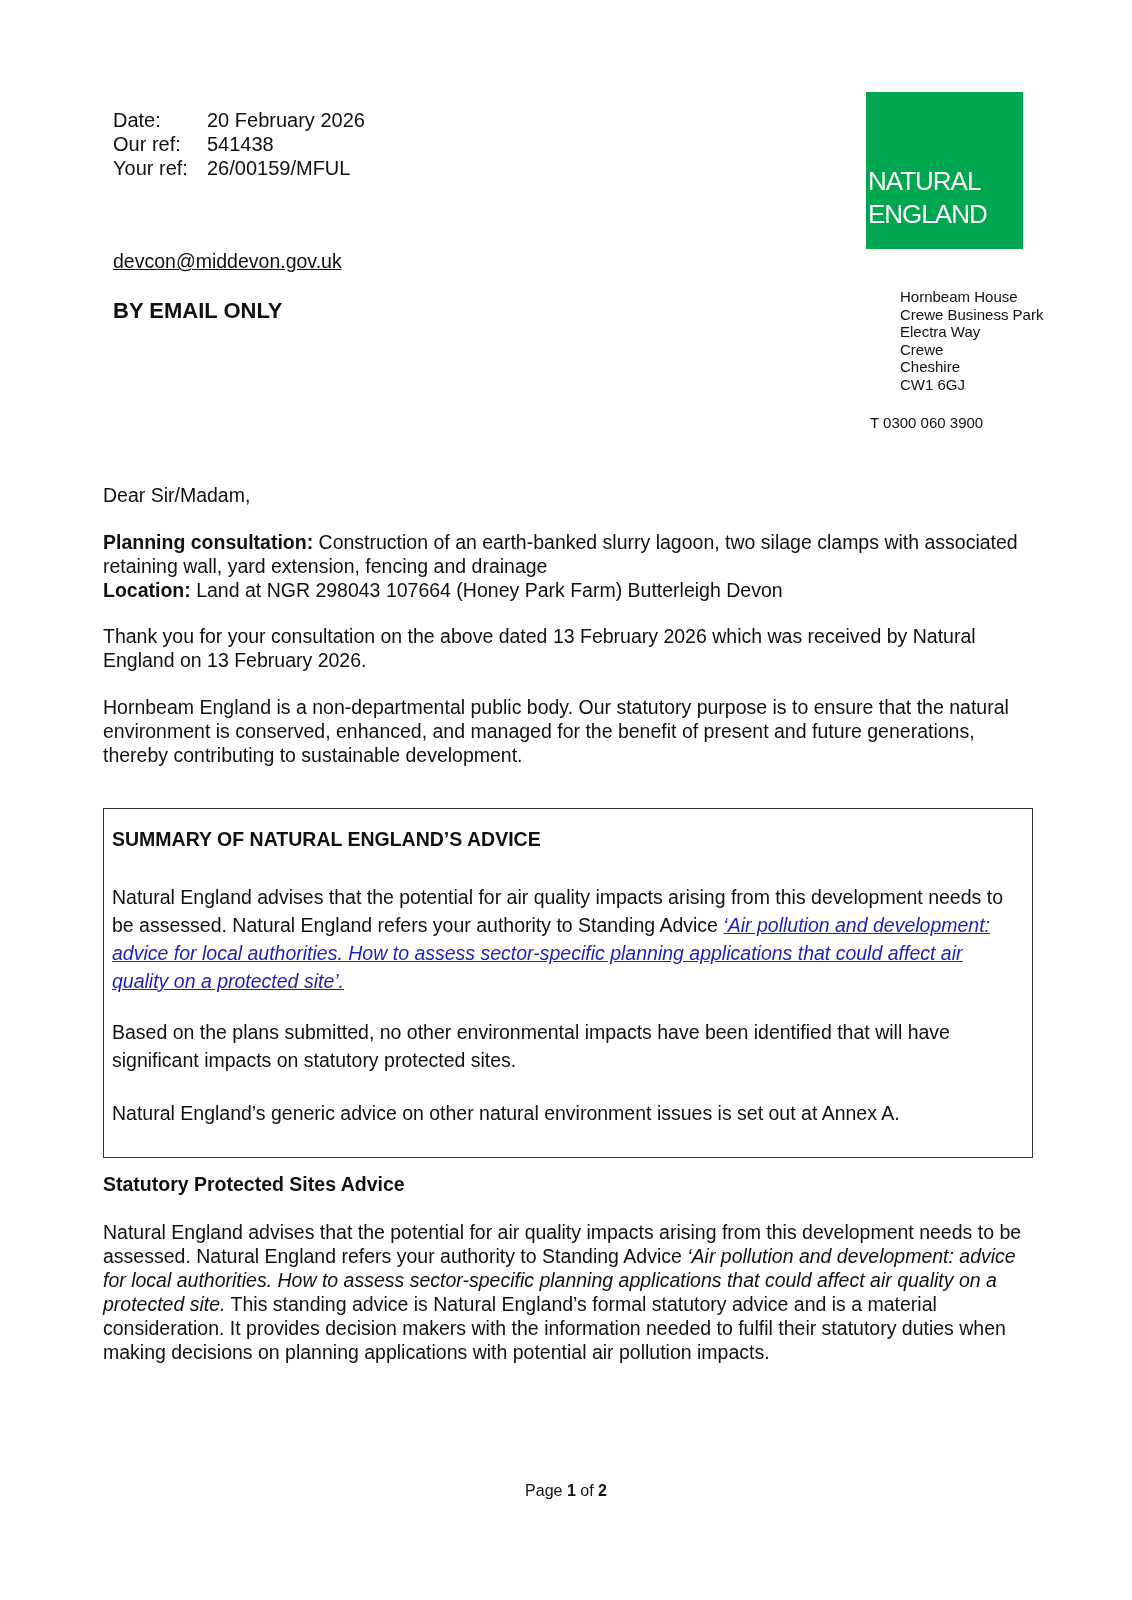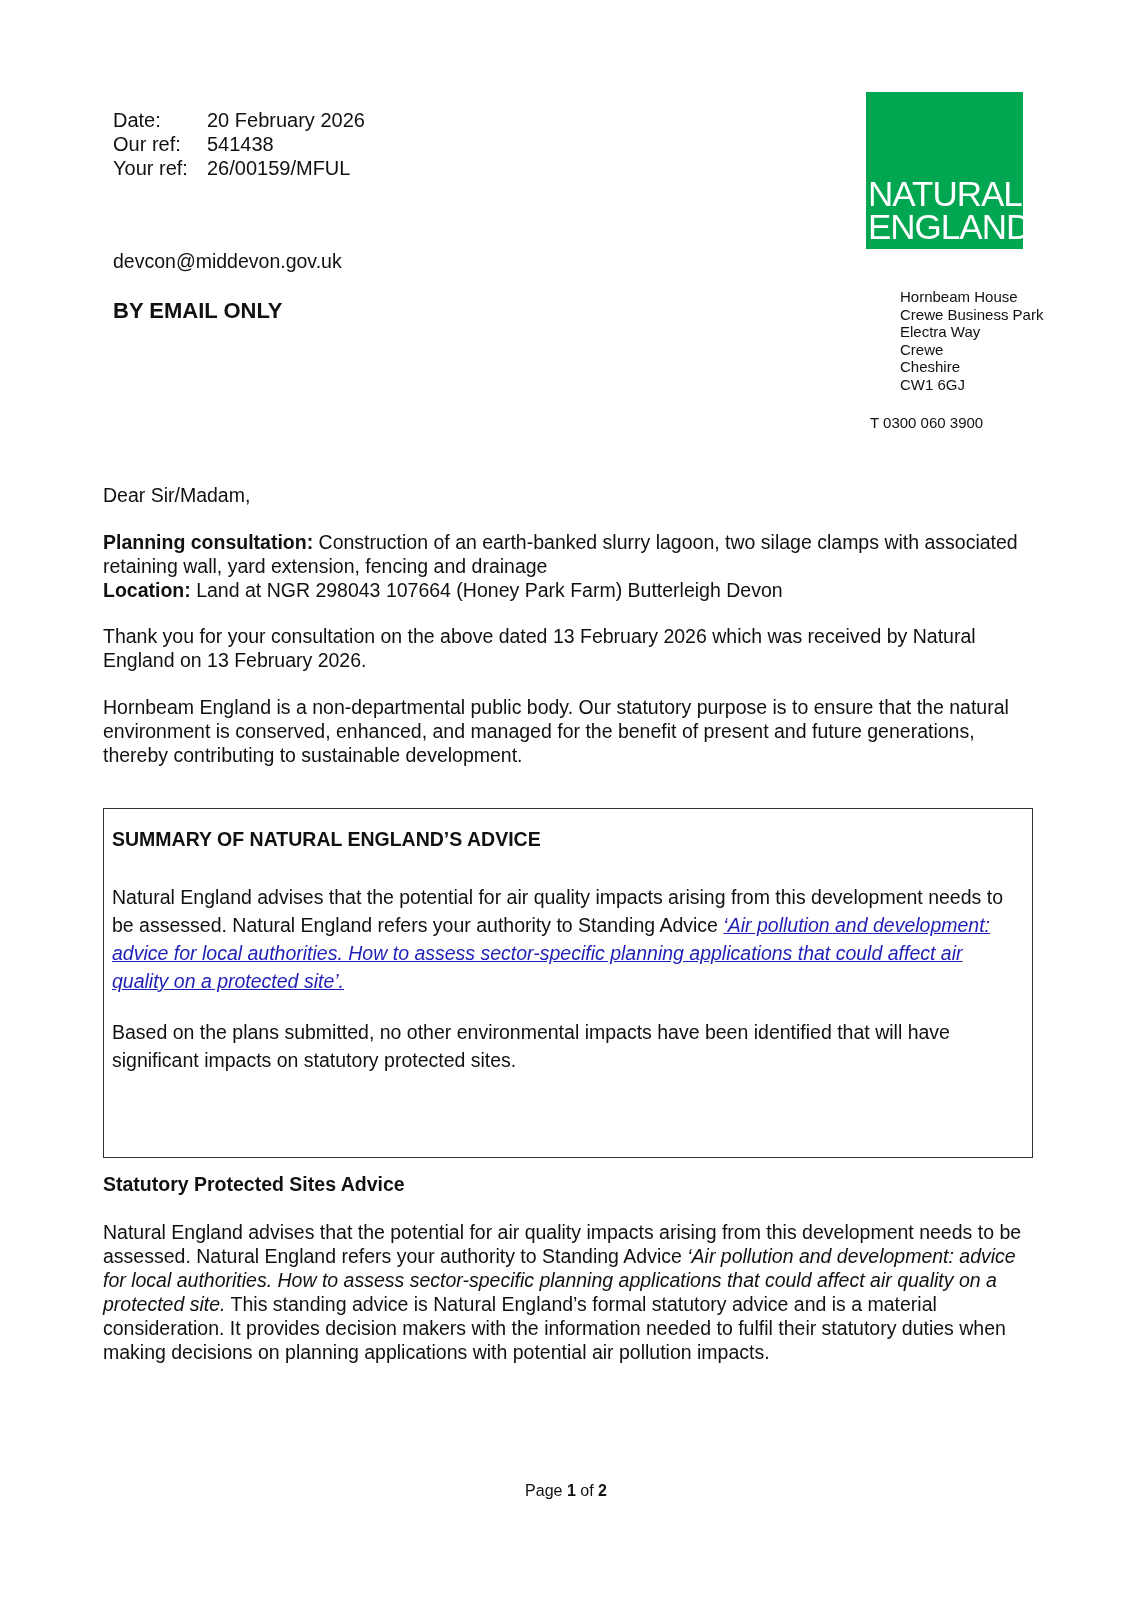--- a/index.html
+++ b/index.html
@@ -2,24 +2,24 @@
 <html><head>
 <meta charset="utf-8">
 <style>
   html,body{margin:0;padding:0;background:#ffffff;}
   body{width:1132px;height:1600px;position:relative;overflow:hidden;
        font-family:"Liberation Sans",sans-serif;color:#111;}
   .abs{position:absolute;}
   .refs{left:113px;top:108px;font-size:20px;line-height:24px;}
   .refs .row{display:flex;}
   .refs .lbl{width:94px;}
-  .email{left:113px;top:250px;font-size:19.5px;color:#111;}
+  .email{left:113px;top:250px;font-size:19.5px;text-decoration:underline;color:#111;}
   .byemail{left:113px;top:298px;font-size:22px;font-weight:bold;}
   .logo{left:866px;top:92px;width:157px;height:157px;background:#00a650;}
-  .logo .txt{position:absolute;left:2px;bottom:6px;color:#fff;font-size:35px;line-height:33px;letter-spacing:-1px;font-weight:normal;}
+  .logo .txt{position:absolute;left:2px;bottom:18px;color:#fff;font-size:26px;line-height:33px;letter-spacing:-1px;font-weight:normal;}
   .addr{left:870px;top:288px;font-size:15px;line-height:17.5px;margin-left:30px;}
   .phone{left:870px;top:414px;font-size:15px;}
   .body{left:103px;width:940px;font-size:19.5px;line-height:24px;}
   .box{left:103px;top:808px;width:930px;height:350px;border:1px solid #333;box-sizing:border-box;}
   .box .inner{position:absolute;left:8px;right:14px;font-size:19.5px;line-height:28px;}
   a.link{color:#1f1fb8;font-style:italic;text-decoration:underline;}
   .footer{left:0;width:1132px;top:1482px;text-align:center;font-size:16px;}
   p{margin:0;}
 </style>
 </head>
@@ -64,18 +64,19 @@
 
 <p class="abs body" style="top:530px"><b>Planning consultation:</b><span> Construction of an earth-banked slurry lagoon, two silage clamps with associated retaining wall, yard extension, fencing and drainage</span><br><b>Location:</b><span> Land at NGR 298043 107664 (Honey Park Farm) Butterleigh Devon</span></p>
 
 <p class="abs body" style="top:624px">Thank you for your consultation on the above dated 13 February 2026 which was received by Natural England on 13 February 2026.</p>
 <p class="abs body" style="top:695px">Hornbeam England is a non-departmental public body. Our statutory purpose is to ensure that the natural environment is conserved, enhanced, and managed for the benefit of present and future generations, thereby contributing to sustainable development.</p>
 
 <div class="abs box">
   <div class="inner" style="top:16px;font-weight:bold">SUMMARY OF NATURAL ENGLAND’S ADVICE</div>
   <p class="inner" style="top:74px"><span>Natural England advises that the potential for air quality impacts arising from this development needs to be assessed. Natural England refers your authority to Standing Advice </span><a class="link">‘Air pollution and development: advice for local authorities. How to assess sector-specific planning applications that could affect air quality on a protected site’.</a></p>
   <p class="inner" style="top:209px">Based on the plans submitted, no other environmental impacts have been identified that will have significant impacts on statutory protected sites.</p>
+  <p class="inner" style="top:290px">Natural England’s generic advice on other natural environment issues is set out at Annex A.</p>
 </div>
 
 <p class="abs body" style="top:1172px;font-weight:bold">Statutory Protected Sites Advice</p>
 <p class="abs body" style="top:1220px"><span>Natural England advises that the potential for air quality impacts arising from this development needs to be assessed. Natural England refers your authority to Standing Advice </span><i>‘Air pollution and development: advice for local authorities. How to assess sector-specific planning applications that could affect air quality on a protected site.</i><span> This standing advice is Natural England’s formal statutory advice and is a material consideration.  It provides decision makers with the information needed to fulfil their statutory duties when making decisions on planning applications with potential air pollution impacts.</span></p>
 
 <div class="abs footer"><span>Page </span><b>1</b><span> of </span><b>2</b></div>
 
 </body></html>

